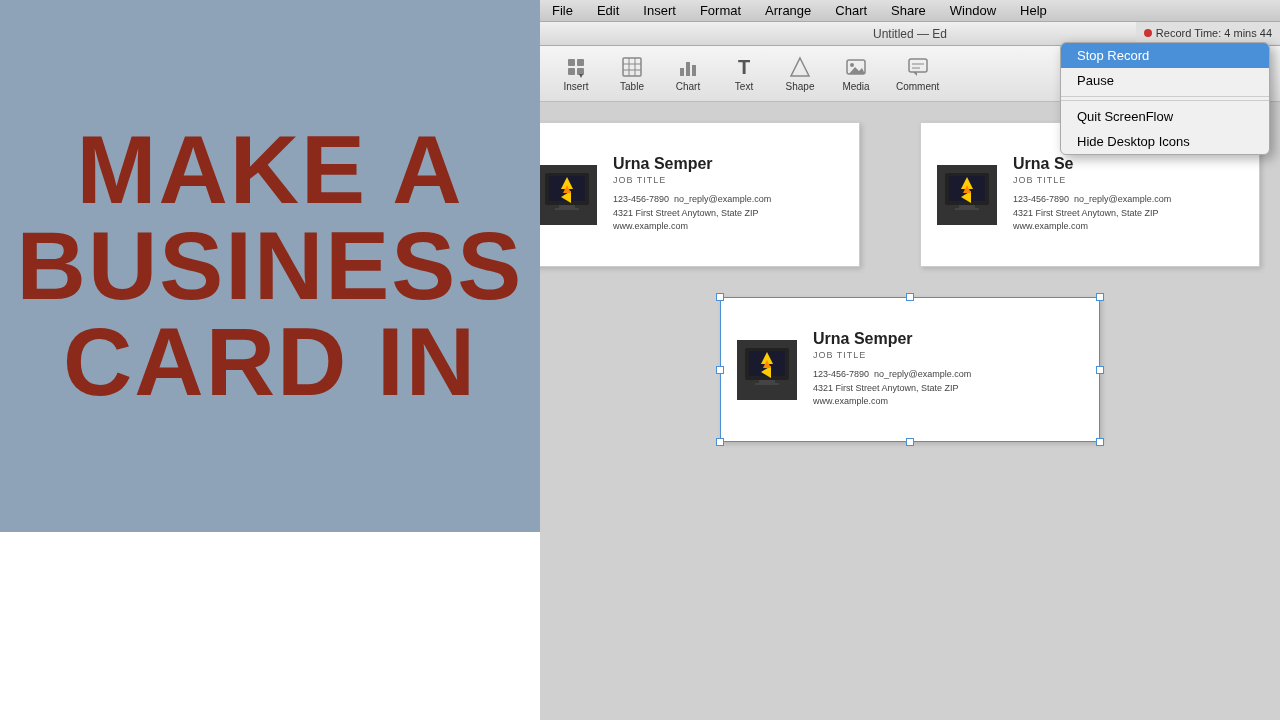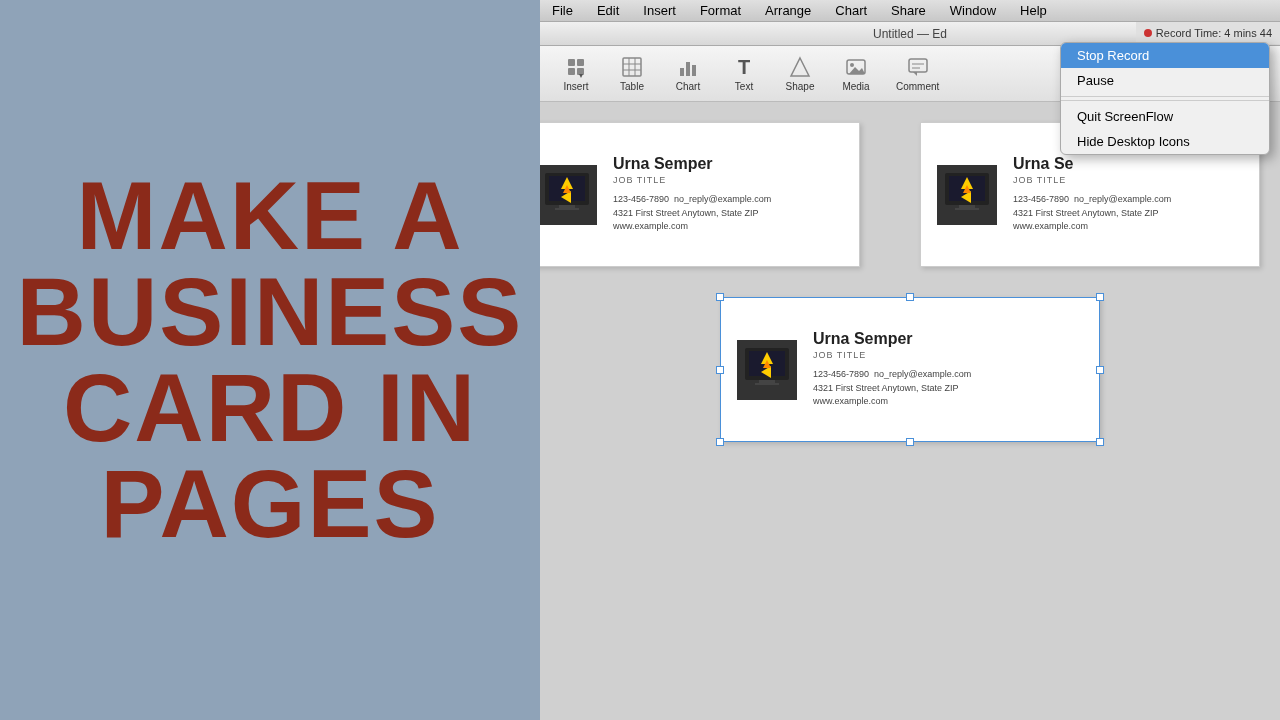--- a/index.html
+++ b/index.html
@@ -2,21 +2,21 @@
 <html><head>
   <meta charset="utf-8">
   <style>
     * { margin: 0; padding: 0; box-sizing: border-box; }
     body { width: 1280px; height: 720px; overflow: hidden; font-family: -apple-system, 'Helvetica Neue', Arial, sans-serif; background: #fff; position: relative; }
 
     
     #left-panel {
       position: absolute;
       left: 0; top: 0;
-      width: 540px; height: 720px;
+      width: 540px; height: 532px;
       background: #8fa3b8;
       display: flex; align-items: center; justify-content: center;
     }
     #left-text {
       font-size: 96px;
       font-weight: 900;
       color: #8B2A1A;
       text-align: center;
       line-height: 1.0;
       font-family: Impact, 'Arial Narrow', sans-serif;
@@ -210,21 +210,20 @@
     }
   </style>
 </head>
 <body>
 
 <div id="left-panel">
   <div id="left-text">
     <div>MAKE A</div>
     <div>BUSINESS</div>
     <div>CARD IN</div>
-    <div>PAGES</div>
   </div>
 </div>
 
 <div id="right-panel">
 
   <div id="menu-bar">
     <span class="menu-item">File</span>
     <span class="menu-item">Edit</span>
     <span class="menu-item">Insert</span>
     <span class="menu-item">Format</span>

